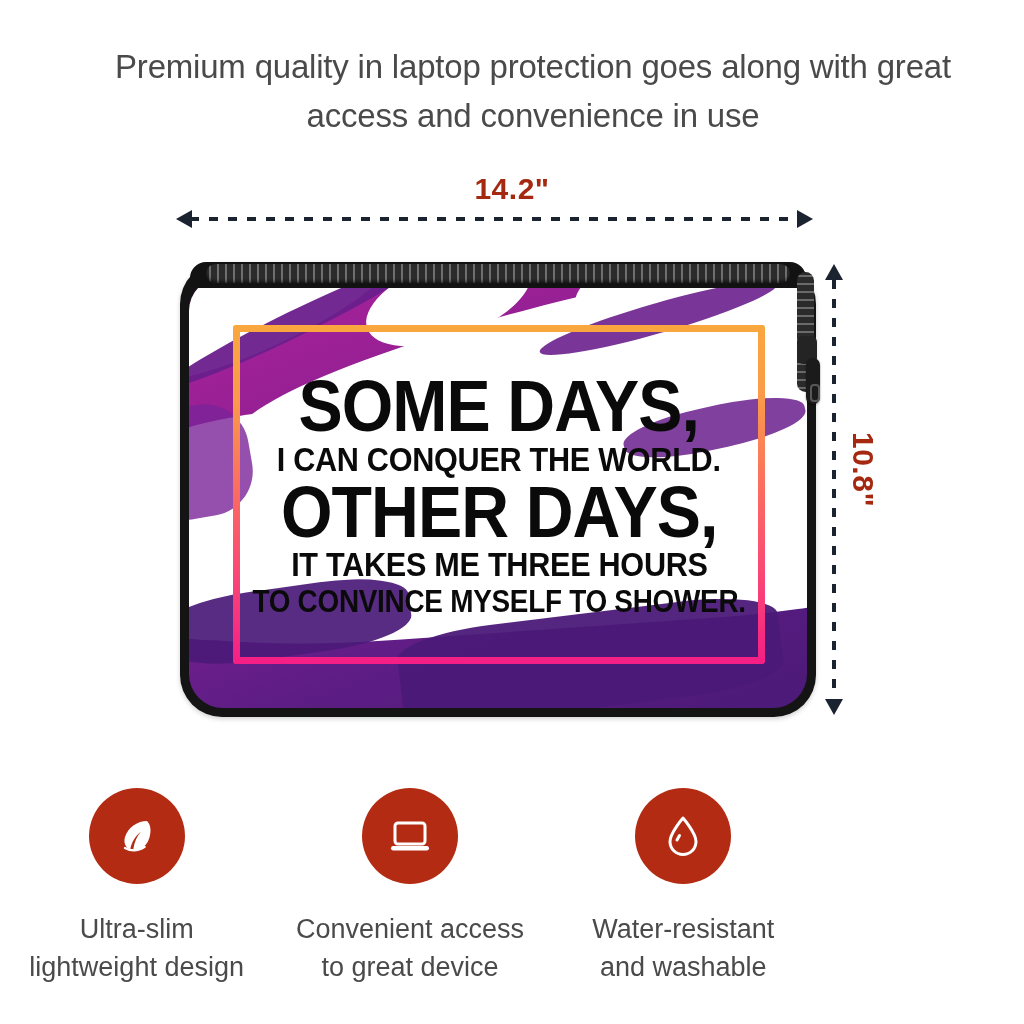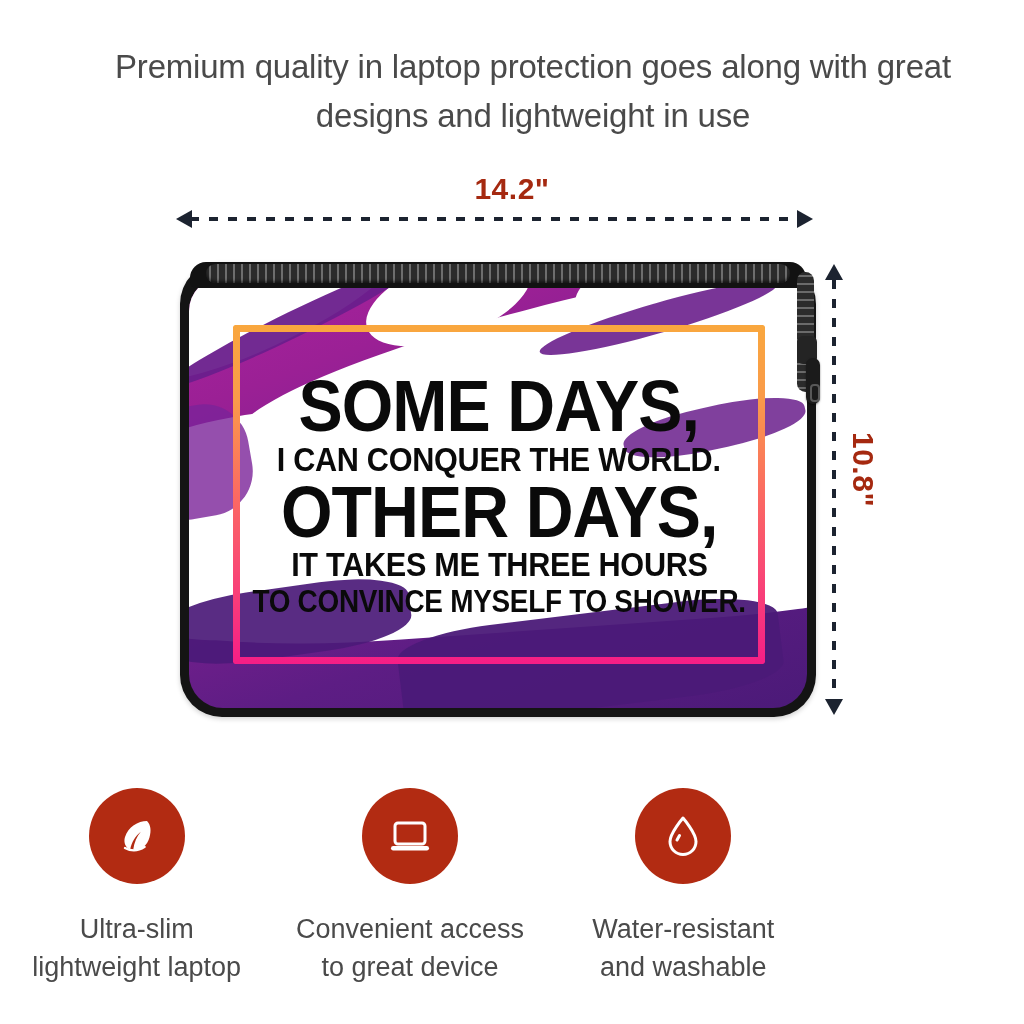--- a/index.html
+++ b/index.html
@@ -184,21 +184,21 @@
   }
   .f-text span{display:block;}
 </style>
 </head>
 <body>
 
 <div class="stage">
 
   <div class="headline">
     <span>Premium quality in laptop protection goes along with great</span>
-    <span>designs and lightweight in use</span>
+    <span>access and convenience in use</span>
   </div>
 
   <div class="dim-label-w">14.2"</div>
   <div class="dim-line-h"></div>
   <div class="arrow arrow-left"></div>
   <div class="arrow arrow-right"></div>
 
   <div class="dim-line-v"></div>
   <div class="arrow arrow-up"></div>
   <div class="arrow arrow-down"></div>
@@ -243,21 +243,21 @@
 
     <div class="feature">
       <div class="f-circle">
         <svg width="52" height="52" viewBox="0 0 52 52" aria-hidden="true">
           <path d="M36 11c-9 0-19 6-22 16-1.7 5.6 0.6 10.8 5.2 12.6 1.4-7.4 5.2-13.6 10.6-17.8-4 4.6-6.6 10.6-7.6 17.9 7.2 1.2 14-4.2 16.2-12C40.6 20.6 39.6 14.4 36 11z" fill="#ffffff"></path>
           <path d="M14 38c6 3.2 13.4 3 19.6-1.2" fill="none" stroke="#ffffff" stroke-width="2.4" stroke-linecap="round"></path>
         </svg>
       </div>
       <div class="f-text">
         <span>Ultra-slim</span>
-        <span>lightweight laptop</span>
+        <span>lightweight design</span>
       </div>
     </div>
 
     <div class="feature">
       <div class="f-circle">
         <svg width="54" height="54" viewBox="0 0 54 54" aria-hidden="true">
           <rect x="12" y="14" width="30" height="21" rx="3" fill="none" stroke="#ffffff" stroke-width="3"></rect>
           <rect x="8" y="37" width="38" height="4.5" rx="2.2" fill="#ffffff"></rect>
         </svg>
       </div>

